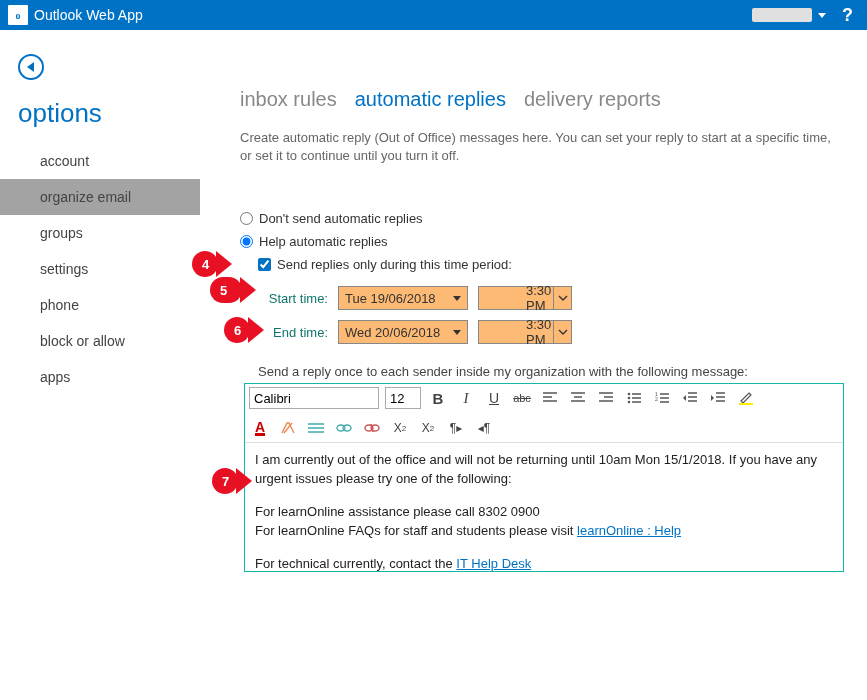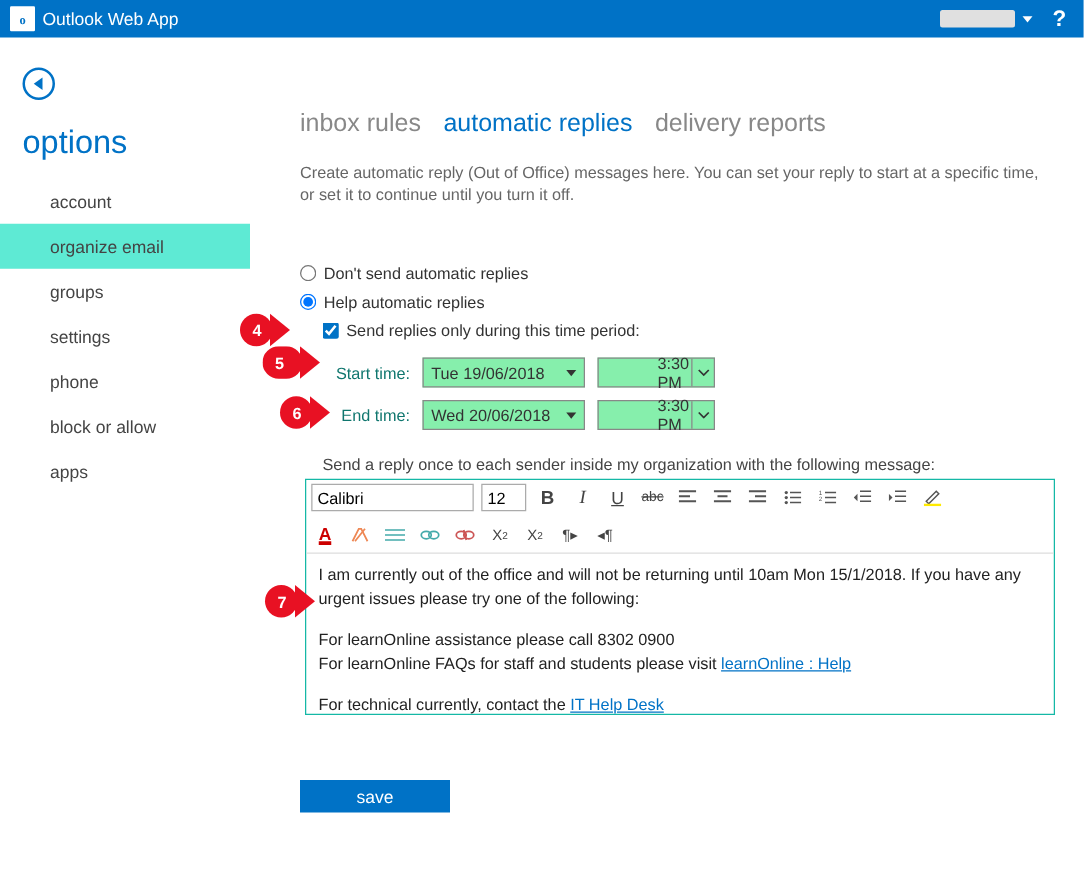--- a/index.html
+++ b/index.html
@@ -92,21 +92,21 @@
     font-weight: 300;
     margin: 18px 0 14px 18px;
   }
   .side-item {
     padding: 10px 0 10px 40px;
     color: #444;
     cursor: pointer;
     font-size: 14px;
   }
   .side-item.active {
-    background: #5eead4;
+    background: #a3a3a3;
   }
 
   
   .main {
     position: absolute;
     top: 30px;
     left: 200px;
     right: 0;
     bottom: 0;
     padding: 58px 6px 0 40px;
@@ -156,21 +156,21 @@
     width: 70px;
     text-align: right;
     color: #0f766e;
   }
   .date-picker, .time-picker {
     border: 1px solid #888;
     height: 24px;
     display: flex;
     align-items: center;
     padding: 0 6px;
-    background: #86efac;
+    background: #fdba74;
     cursor: pointer;
     position: relative;
   }
   .date-picker { width: 130px; justify-content: space-between; }
   .time-picker { width: 94px; justify-content: space-between; padding-left: 47px; }
   .dp-arrow {
     width: 0; height: 0;
     border-left: 4px solid transparent;
     border-right: 4px solid transparent;
     border-top: 5px solid #333;
@@ -466,19 +466,18 @@
       <p>
         <span>For learnOnline assistance please call 8302 0900</span><br>
         <span>For learnOnline FAQs for staff and students please visit </span><span class="ed-link">learnOnline : Help</span>
       </p>
       <p>
         <span>For technical currently, contact the </span><span class="ed-link">IT Help Desk</span>
       </p>
     </div>
   </div>
 
-  <button class="save-btn">save</button>
 </div>
 
 <div class="callout c4" style="top:251px; left:192px;">4</div>
 <div class="callout c5" style="top:277px; left:210px;">5</div>
 <div class="callout c6" style="top:317px; left:224px;">6</div>
 <div class="callout c7" style="top:468px; left:212px;">7</div>
 
 </body></html>

